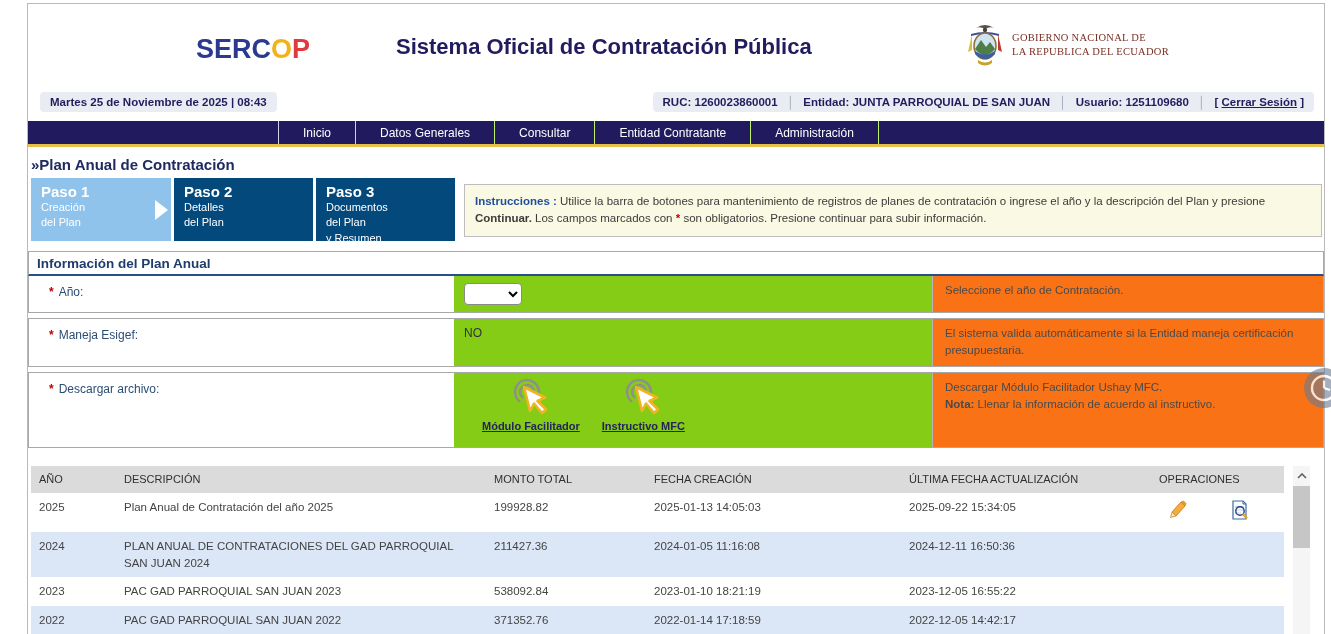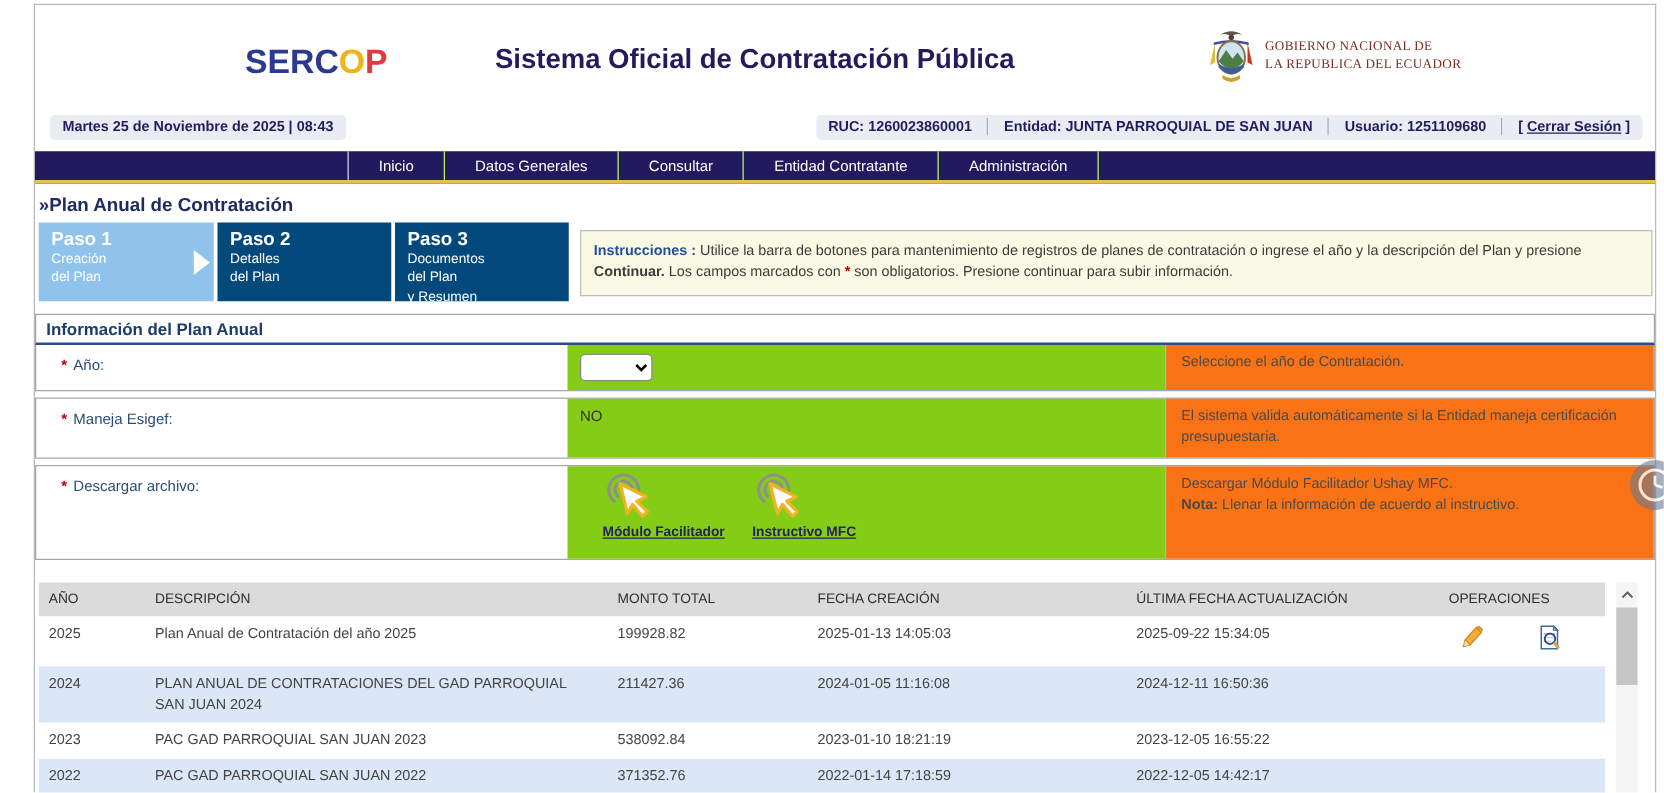--- a/index.html
+++ b/index.html
@@ -64,21 +64,21 @@
   .form-row.first { border-top:none; }
   .form-row + .form-row { margin-top:5px; }
   .f-label { width:425px; padding:9px 8px 9px 20px; font-size:12px; color:#2b4d75; }
   .f-star { color:#c00000; font-weight:bold; margin-right:5px; }
   .f-value { width:478px; background:#84cc16; padding:7px 10px; font-size:12px; color:#333; }
   .f-help { flex:1; background:#f97316; border-left:1px solid #b5b5b5; padding:6px 12px;
             font-size:11.5px; color:#4a4a4a; line-height:1.5; }
   .year-select { width:58px; height:22px; border:1px solid #8a8a8a; border-radius:4px;
                  background:#fff; font-size:11px; }
   .dl-row-value { display:flex; gap:22px; align-items:flex-start; padding-left:28px; padding-top:4px; }
-  .dl-block { display:flex; flex-direction:column; align-items:flex-start; cursor:pointer; }
+  .dl-block { display:flex; flex-direction:column; align-items:center; cursor:pointer; }
   .dl-link { font-size:11px; font-weight:bold; color:#26225c; text-decoration:underline;
              margin-top:1px; white-space:nowrap; }
   .nota-b { font-weight:bold; }
 
   
   .clock-float { position:absolute; right:-22px; top:362px; width:44px; height:44px; z-index:6;
                  cursor:pointer; opacity:.8; }
 
   
   .table-wrap { display:flex; margin-top:18px; }

